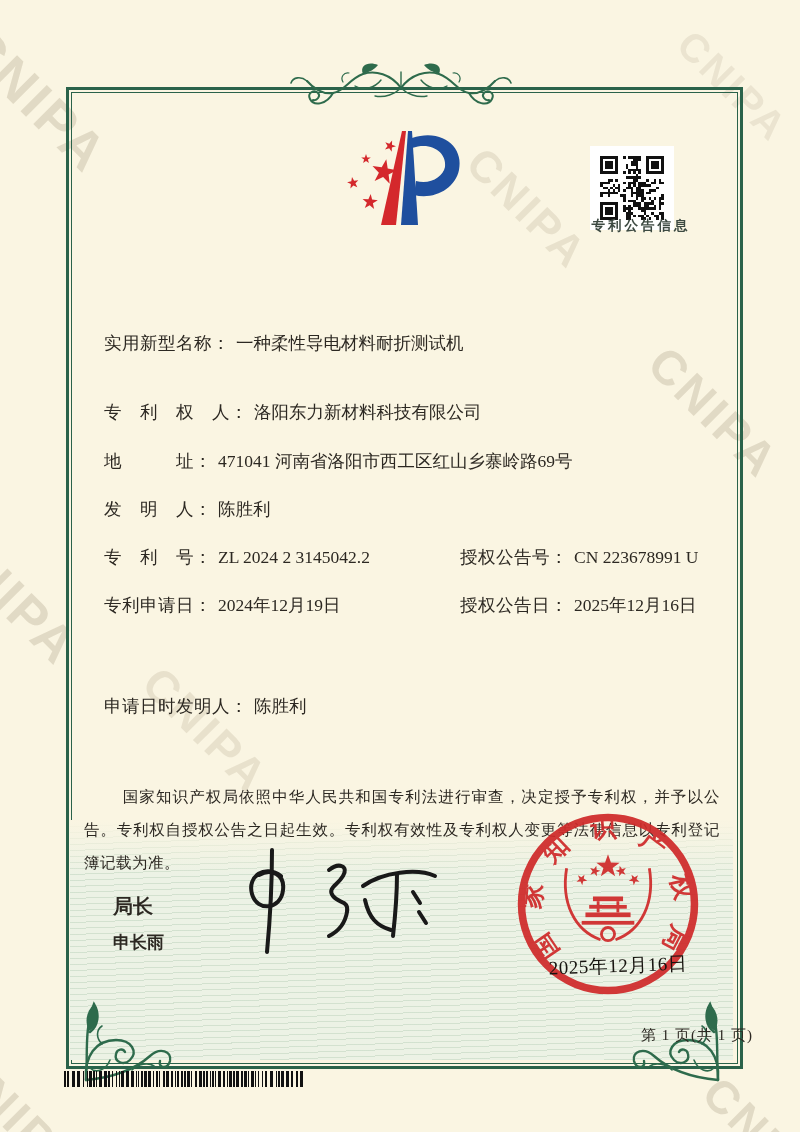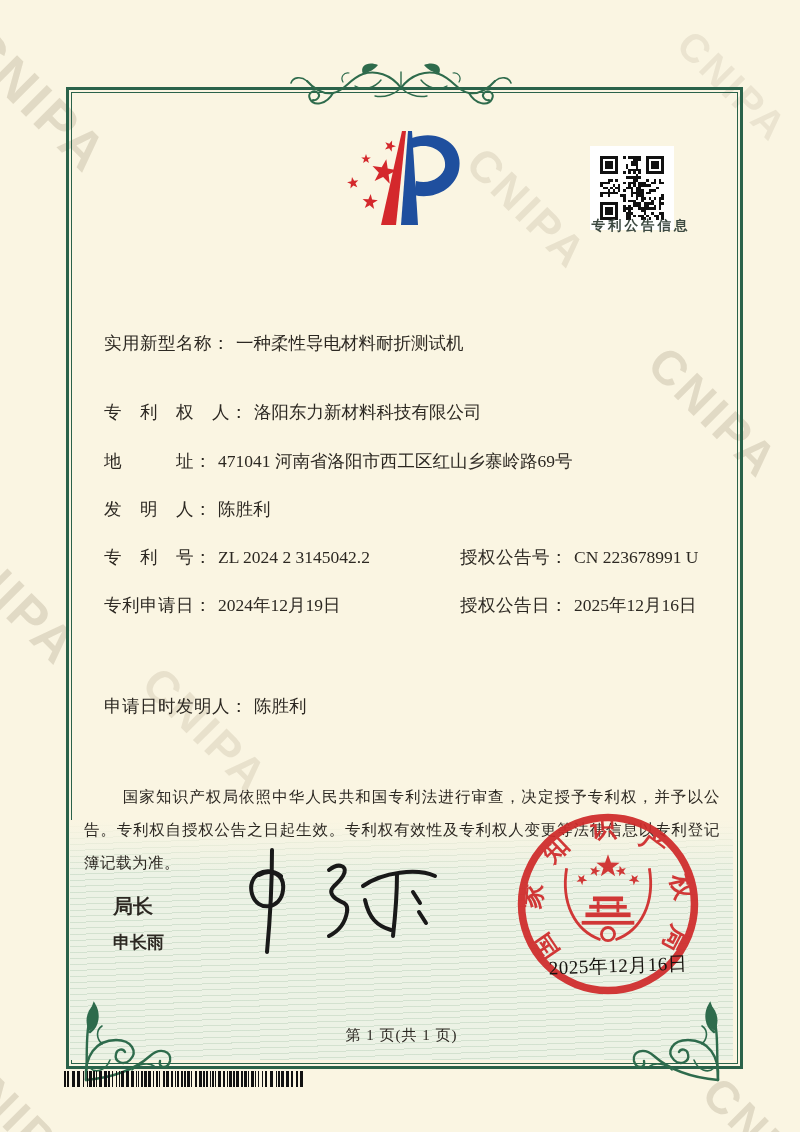--- a/index.html
+++ b/index.html
@@ -65,22 +65,22 @@
     font-family:Liberation Serif, serif;font-weight:600;text-align:center;
   }
   .signature{position:absolute;left:225px;top:842px;z-index:3;}
   .seal{position:absolute;left:514px;top:810px;z-index:4;opacity:0.93;}
   .seal-date{
     position:absolute;left:543px;top:953px;width:150px;text-align:center;z-index:5;
     font-size:19px;font-weight:500;color:#17140f;letter-spacing:0.5px;
     transform:rotate(-2deg);
   }
   .footer-page{
-    position:absolute;left:66px;top:1026px;width:671px;text-align:center;
-    font-size:15px;z-index:3;letter-spacing:1px;
+    position:absolute;left:66px;top:1026px;width:671px;text-align:right;
+    font-size:15px;z-index:3;letter-spacing:1px;padding-left:16px;
   }
   .barcode{position:absolute;left:64px;top:1071px;z-index:3;}
 </style>
 </head>
 <body>
 
 <div class="page">
 
   <span class="wm" style="left:-6px;top:14px;font-size:54px;">CNIPA</span>
   <span class="wm" style="left:700px;top:22px;font-size:40px;color:rgba(168,156,128,0.18);">CNIPA</span>

